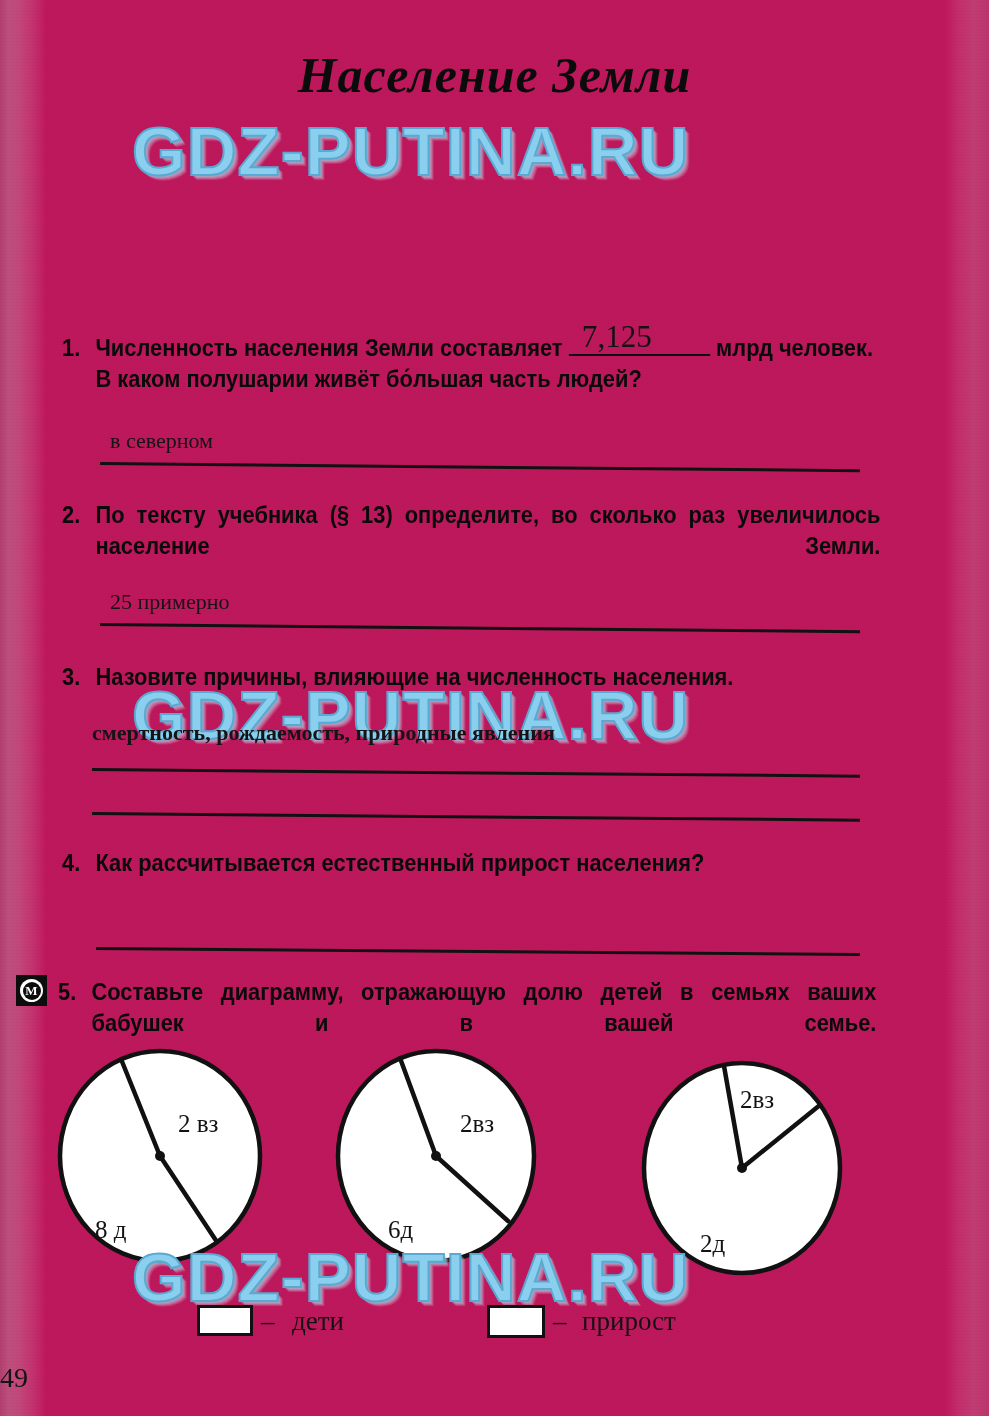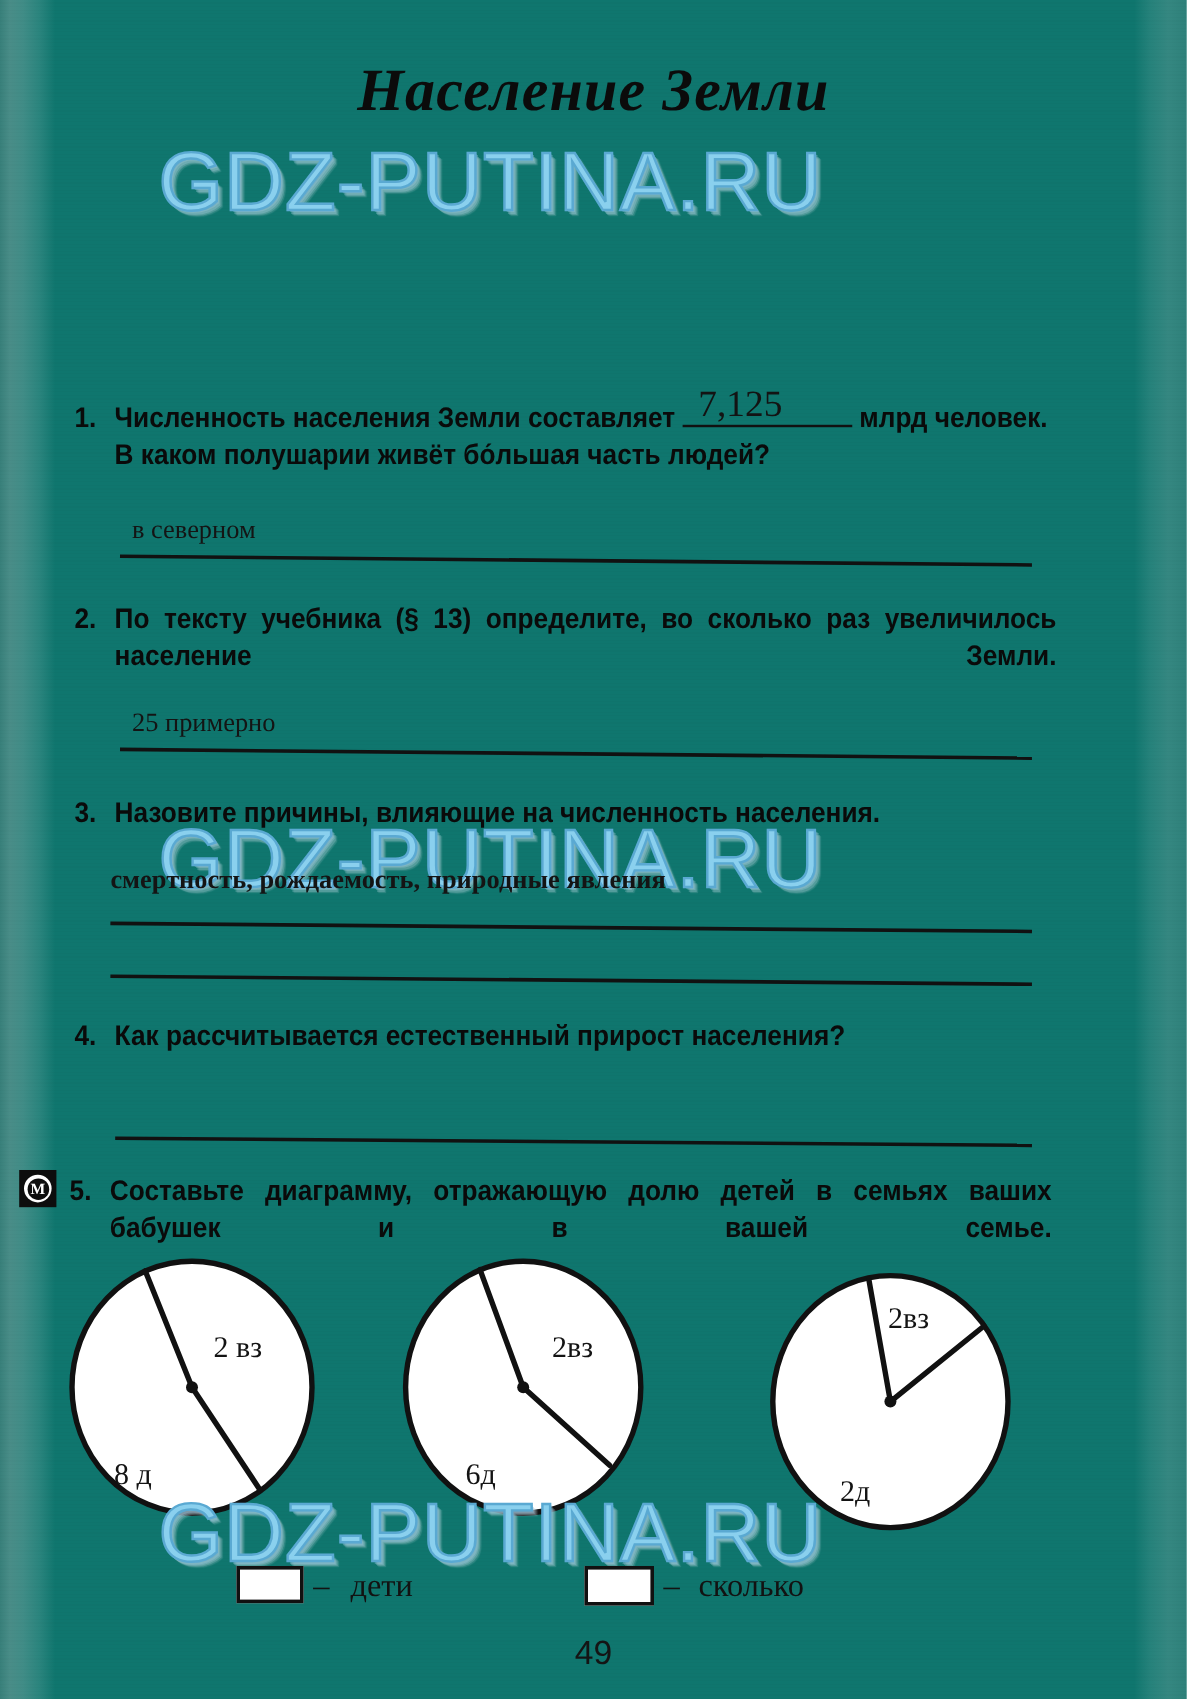--- a/index.html
+++ b/index.html
@@ -4,21 +4,21 @@
 <style>
   html, body {
     margin: 0;
     padding: 0;
     background: #ffffff;
   }
   #page {
     position: relative;
     width: 989px;
     height: 1416px;
-    background: #0f766e;
+    background: #be185d;
     overflow: hidden;
     font-family: "Liberation Sans", sans-serif;
     -webkit-font-smoothing: antialiased;
   }
 
   
   .scan-shadow-left {
     position: absolute;
     left: 0; top: 0;
     width: 46px; height: 1416px;
@@ -61,21 +61,21 @@
     font-weight: bold;
     font-size: 50px;
     letter-spacing: 1px;
     color: #0b0b0b;
   }
 
   
   .watermark {
     position: absolute;
     font-family: "Liberation Sans", sans-serif;
-    font-weight: normal;
+    font-weight: bold;
     letter-spacing: 1px;
     color: #8ad0ee;
     -webkit-text-stroke: 2px #5aa9d2;
     text-shadow:
        1px 1px 0 rgba(120,175,205,0.55),
        2px 2px 0 rgba(150,195,220,0.40),
        3px 3px 0 rgba(175,210,230,0.30),
        4px 4px 0 rgba(200,225,238,0.22),
        5px 5px 1px rgba(215,232,242,0.18);
     white-space: nowrap;
@@ -200,22 +200,21 @@
     font-size: 27px;
     color: #121212;
     white-space: nowrap;
   }
 
   
   .page-num {
     position: absolute;
     left: 0; top: 1362px;
     width: 989px;
-    text-align: center;
-    font-family: Liberation Sans, sans-serif;
+    font-family: Liberation Serif, serif;
     font-size: 28px;
     color: #141414;
   }
 </style>
 </head>
 <body>
 
 <div id="page">
 
   <div class="scan-shadow-left"></div>
@@ -310,17 +309,17 @@
   </div>
 
   <div class="watermark wm-bot">GDZ-PUTINA.RU</div>
 
   <div class="legend-box" style="left:197px; top:1305px; width:50px; height:25px;"></div>
   <span class="legend-text" style="left:261px; top:1306px;">–</span>
   <span class="legend-text" style="left:292px; top:1306px;">дети</span>
 
   <div class="legend-box" style="left:487px; top:1305px; width:52px; height:27px;"></div>
   <span class="legend-text" style="left:553px; top:1306px;">–</span>
-  <span class="legend-text" style="left:582px; top:1306px;">сколько</span>
+  <span class="legend-text" style="left:582px; top:1306px;">прирост</span>
 
   <div class="page-num">49</div>
 
 </div>
 
 </body></html>

